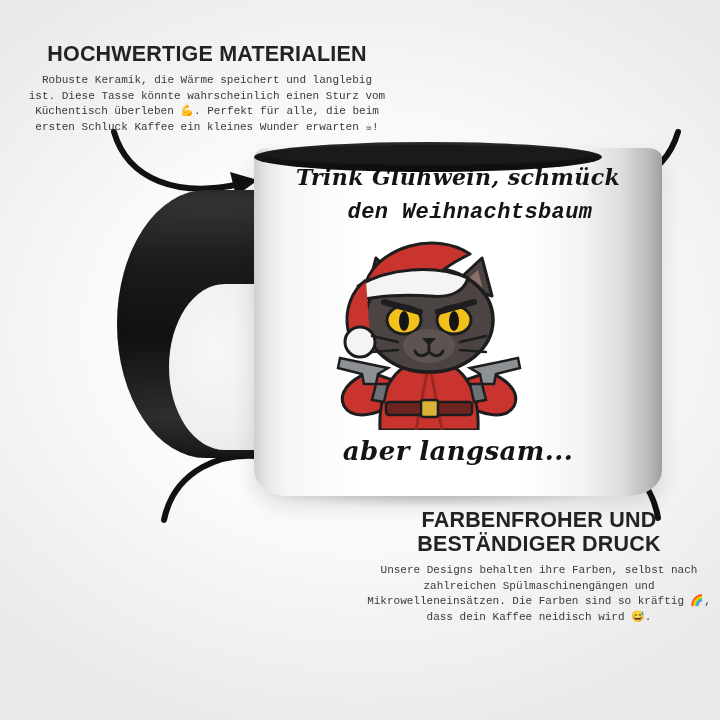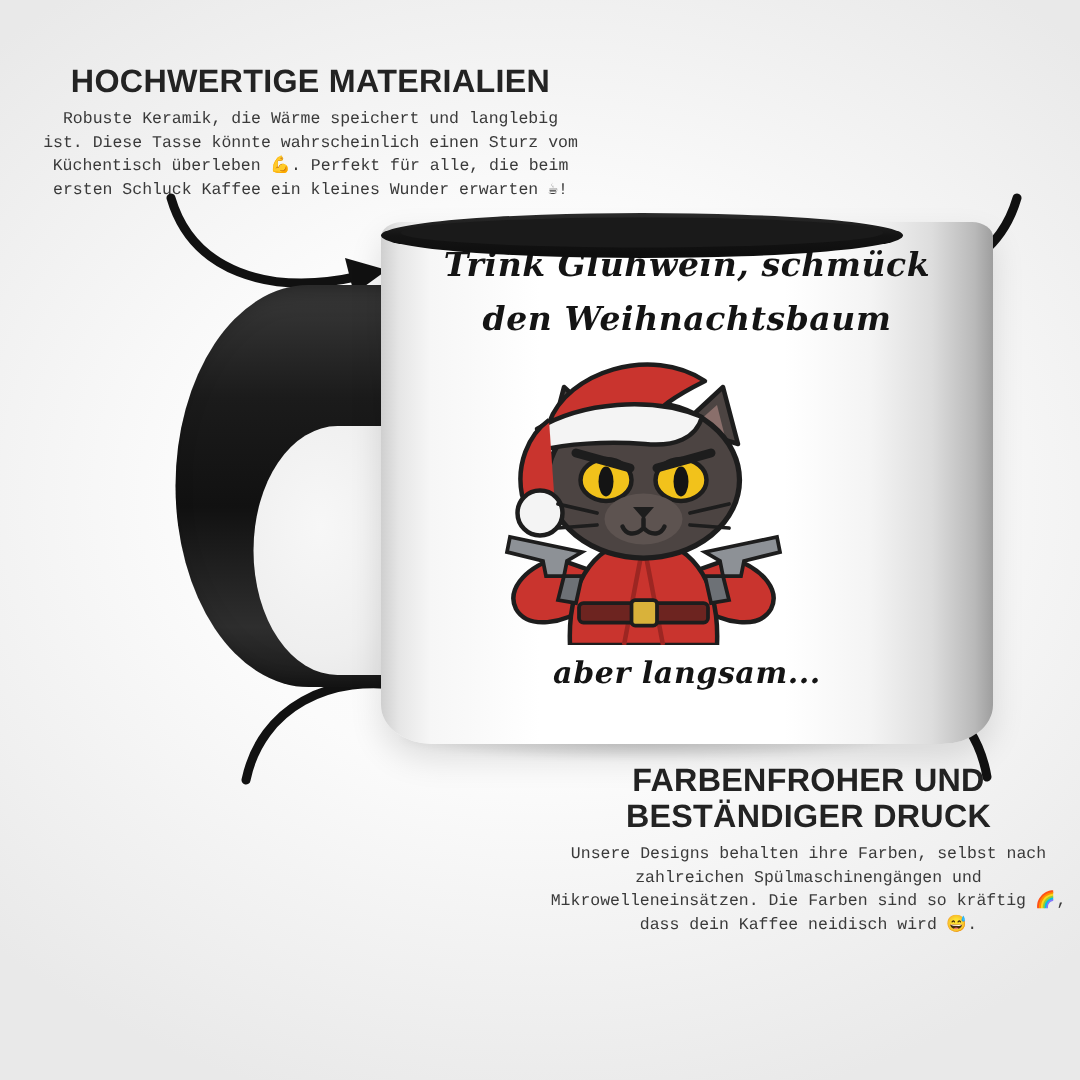--- a/index.html
+++ b/index.html
@@ -134,22 +134,22 @@
     position: absolute;
     width: 100%;
     text-align: center;
     font-family: "DejaVu Serif", serif;
     font-style: italic;
     font-weight: 700;
     color: #141414;
     letter-spacing: 0.4px;
   }
   #mug-line1 { top: 16px;  font-size: 22px; left: 0; }
-  #mug-line2 { top: 52px;  font-size: 22px; left: 0; }
-  #mug-line3 { top: 288px; font-size: 20px; left: 0; }
+  #mug-line2 { top: 52px;  font-size: 22px; left: 12px; font-family: Liberation Mono, monospace; }
+  #mug-line3 { top: 288px; font-size: 26px; left: 0; }
 
   
   #cat { position: absolute; left: 64px; top: 86px; width: 222px; height: 196px; }
 </style>
 </head>
 <body>
 
 <div id="page">
 
   <div class="block" id="block-tl">

